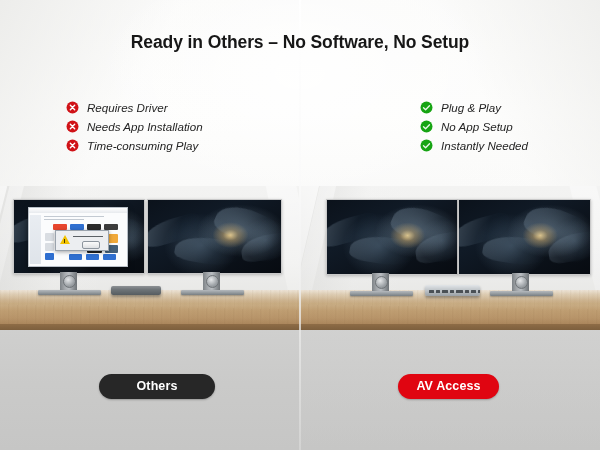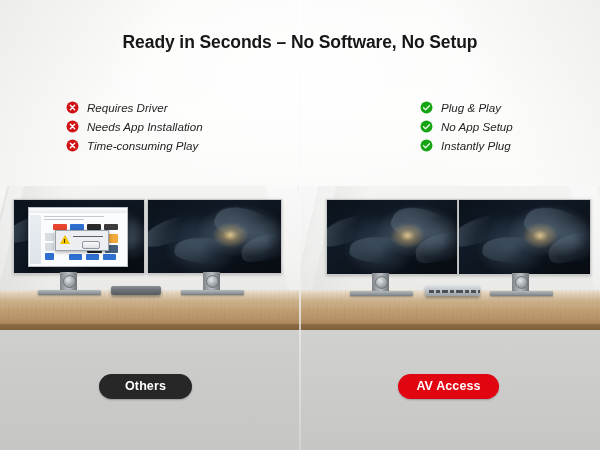--- a/index.html
+++ b/index.html
@@ -285,21 +285,21 @@
     border-radius: 13px;
     text-align: center;
     font-size: 12.5px;
     font-weight: bold;
     color: #ffffff;
     letter-spacing: 0.1px;
     z-index: 25;
   }
   .badge.others {
     left: 99px;
-    width: 93px;
+    width: 116px;
     background: #272727;
     box-shadow: 0 1px 2px rgba(0,0,0,0.25);
   }
   .badge.avaccess {
     left: 398px;
     width: 101px;
     background: #e00511;
     box-shadow: 0 1px 2px rgba(0,0,0,0.25);
   }
 
@@ -449,21 +449,21 @@
         <span class="dock-port" style="width:5px;"></span>
         <span class="dock-port" style="width:4px;"></span>
       </div>
     </div>
   </div>
 
   <div class="bottom-band">
     <div class="half-shade"></div>
   </div>
 
-  <div class="title">Ready in Seconds – No Software, No Setup</div>
+  <div class="title">Ready in Others – No Software, No Setup</div>
 
   <div class="bullets left">
 
     <div class="bullet-row">
       <span class="bullet-icon">
         <svg viewBox="0 0 24 24">
             <circle cx="12" cy="12" r="11" fill="#d01217"></circle>
             <path d="M8 8 L16 16 M16 8 L8 16" stroke="#ffffff" stroke-width="2.6" stroke-linecap="round"></path>
           </svg>
       </span>
@@ -513,21 +513,21 @@
       <span class="bullet-label">No App Setup</span>
     </div>
 
     <div class="bullet-row">
       <span class="bullet-icon">
         <svg viewBox="0 0 24 24">
             <circle cx="12" cy="12" r="11" fill="#16a413"></circle>
             <path d="M6.5 12.4 L10.3 16 L17.5 8.6" fill="none" stroke="#eaf7ea" stroke-width="2.5" stroke-linecap="round" stroke-linejoin="round"></path>
           </svg>
       </span>
-      <span class="bullet-label">Instantly Plug</span>
+      <span class="bullet-label">Instantly Needed</span>
     </div>
   </div>
 
   <div class="badge others">Others</div>
   <div class="badge avaccess">AV Access</div>
 
   <div class="divider"></div>
 
 </div>
 

